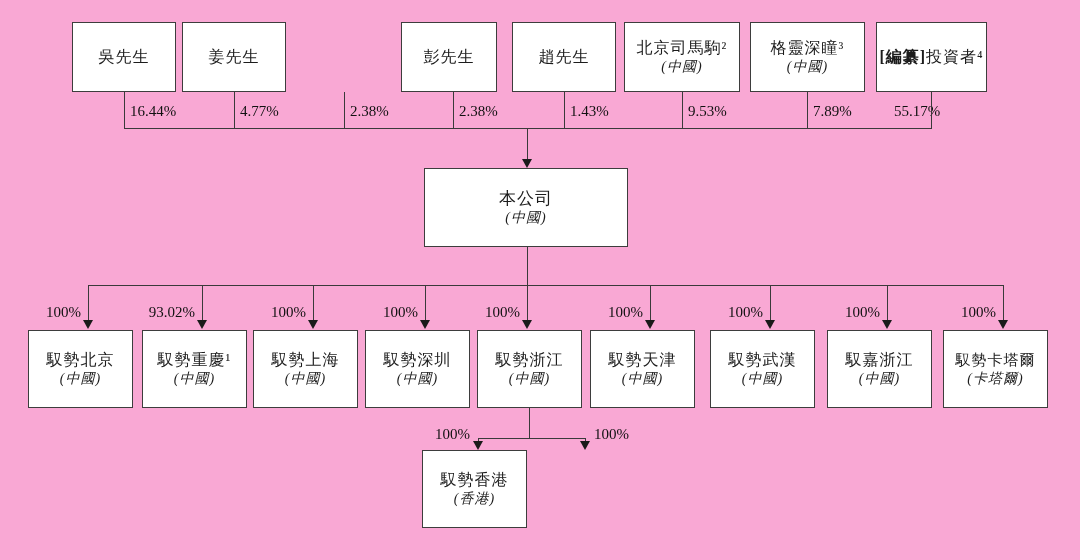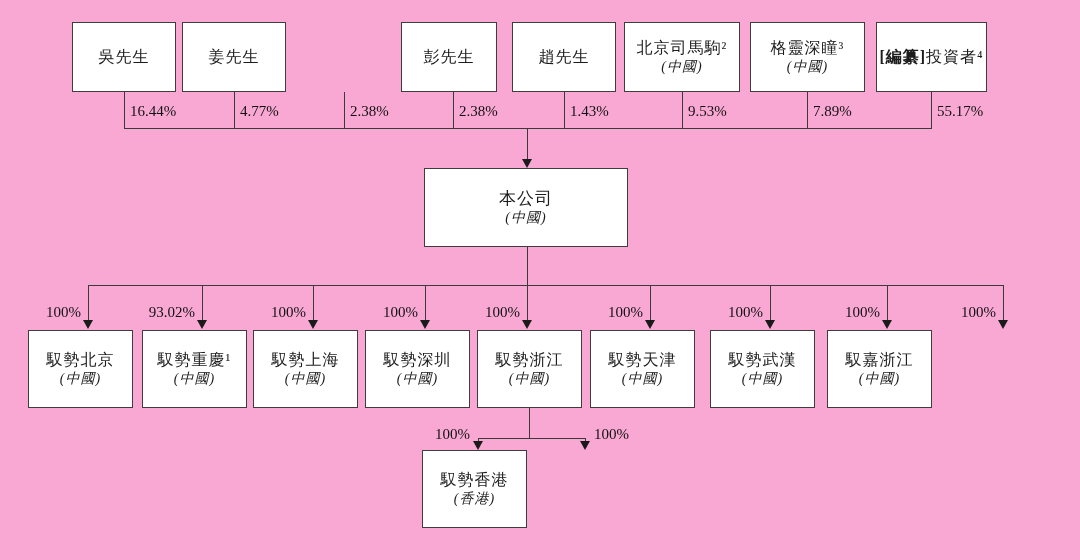--- a/index.html
+++ b/index.html
@@ -57,21 +57,21 @@
     <div class="nm"><span class="b">[編纂]</span><span>投資者⁴</span></div>
   </div>
 
   <div class="pct" style="left:130px;top:103px">16.44%</div>
   <div class="pct" style="left:240px;top:103px">4.77%</div>
   <div class="pct" style="left:350px;top:103px">2.38%</div>
   <div class="pct" style="left:459px;top:103px">2.38%</div>
   <div class="pct" style="left:570px;top:103px">1.43%</div>
   <div class="pct" style="left:688px;top:103px">9.53%</div>
   <div class="pct" style="left:813px;top:103px">7.89%</div>
-  <div class="pct" style="left:937px;top:103px">55.17%</div>
+  <div class="pct" style="left:894px;top:103px">55.17%</div>
 
   <div class="node" style="left:424px;top:168px;width:204px;height:79px">
     <div class="nm" style="font-size:17px">本公司</div>
     <div class="loc">(中國)</div>
   </div>
 
   <div class="node" style="left:28px;top:330px;width:105px;height:78px">
     <div class="nm">馭勢北京</div>
     <div class="loc">(中國)</div>
   </div>
@@ -95,20 +95,24 @@
     <div class="nm">馭勢天津</div>
     <div class="loc">(中國)</div>
   </div>
   <div class="node" style="left:710px;top:330px;width:105px;height:78px">
     <div class="nm">馭勢武漢</div>
     <div class="loc">(中國)</div>
   </div>
   <div class="node" style="left:827px;top:330px;width:105px;height:78px">
     <div class="nm">馭嘉浙江</div>
     <div class="loc">(中國)</div>
+  </div>
+  <div class="node" style="left:943px;top:330px;width:105px;height:78px">
+    <div class="nm" style="font-size:15px">馭勢卡塔爾</div>
+    <div class="loc">(卡塔爾)</div>
   </div>
 
   <div class="pct r" style="left:11px;top:304px">100%</div>
   <div class="pct r" style="left:125px;top:304px">93.02%</div>
   <div class="pct r" style="left:236px;top:304px">100%</div>
   <div class="pct r" style="left:348px;top:304px">100%</div>
   <div class="pct r" style="left:450px;top:304px">100%</div>
   <div class="pct r" style="left:573px;top:304px">100%</div>
   <div class="pct r" style="left:693px;top:304px">100%</div>
   <div class="pct r" style="left:810px;top:304px">100%</div>

